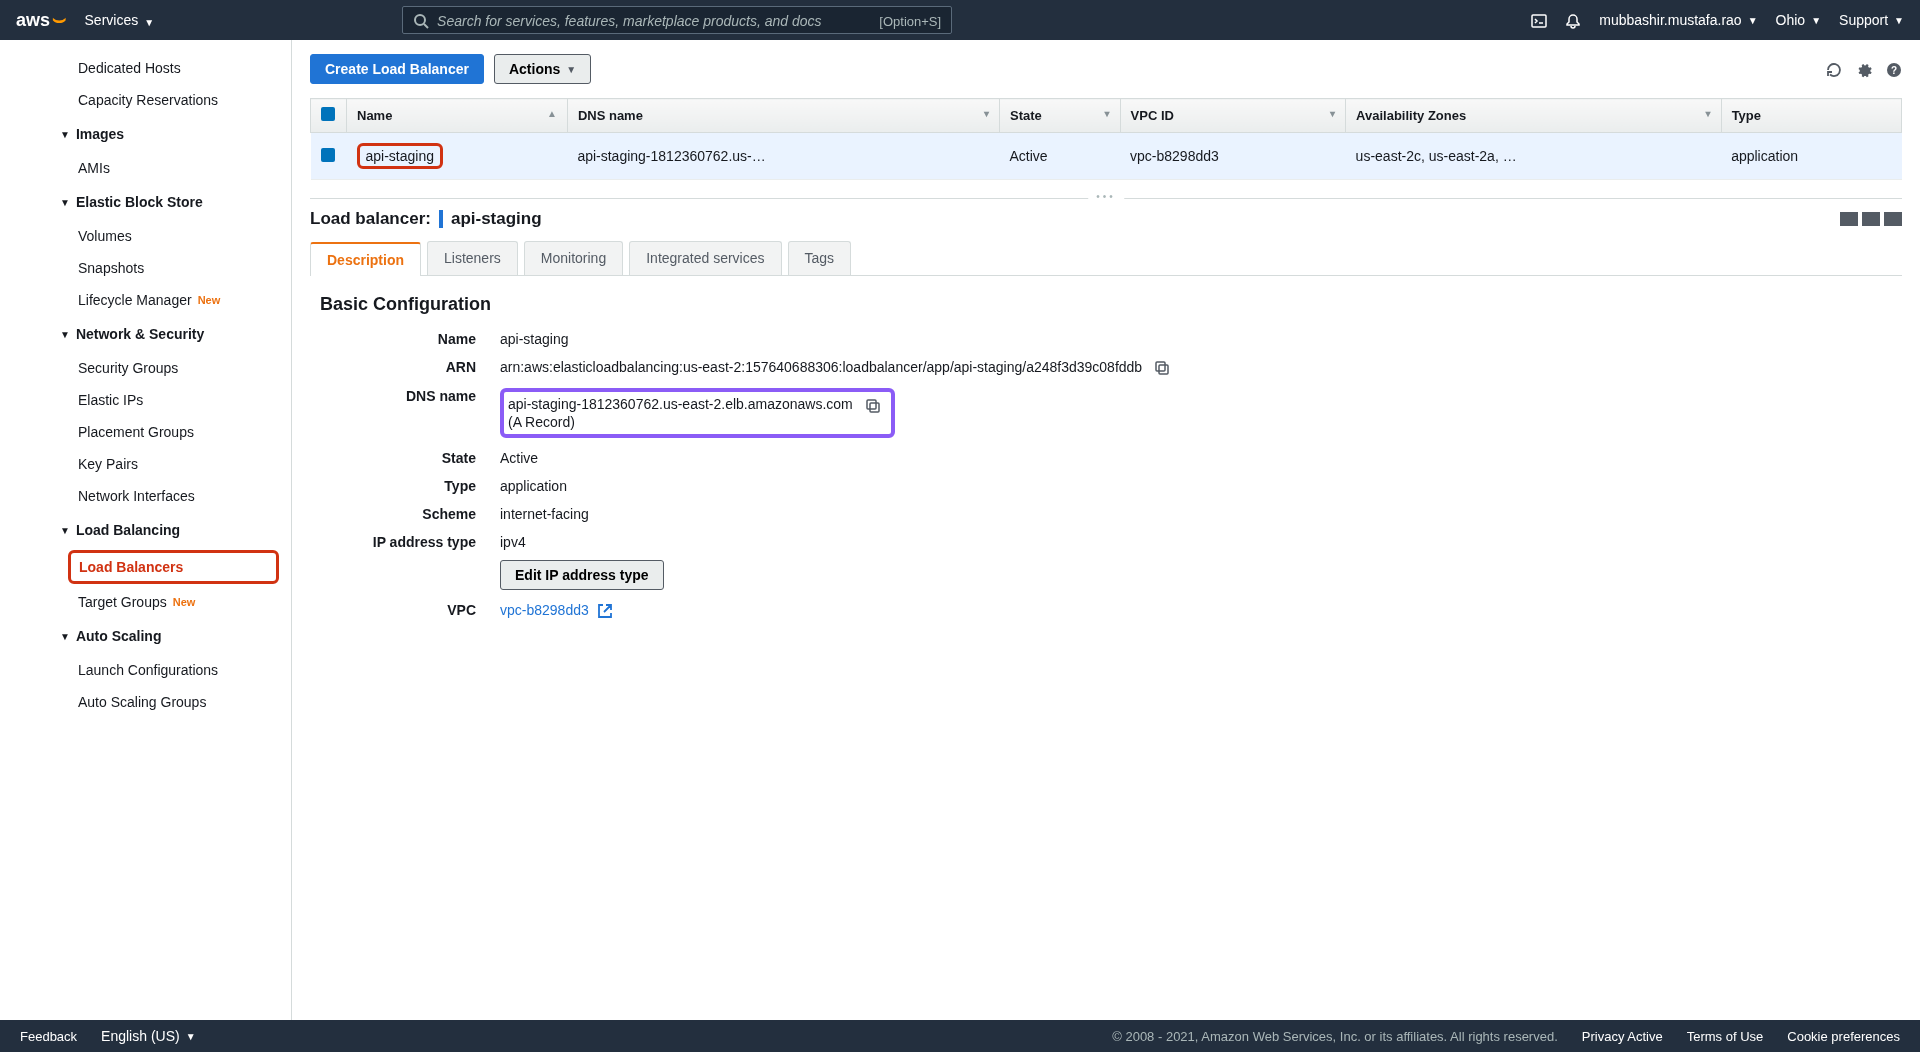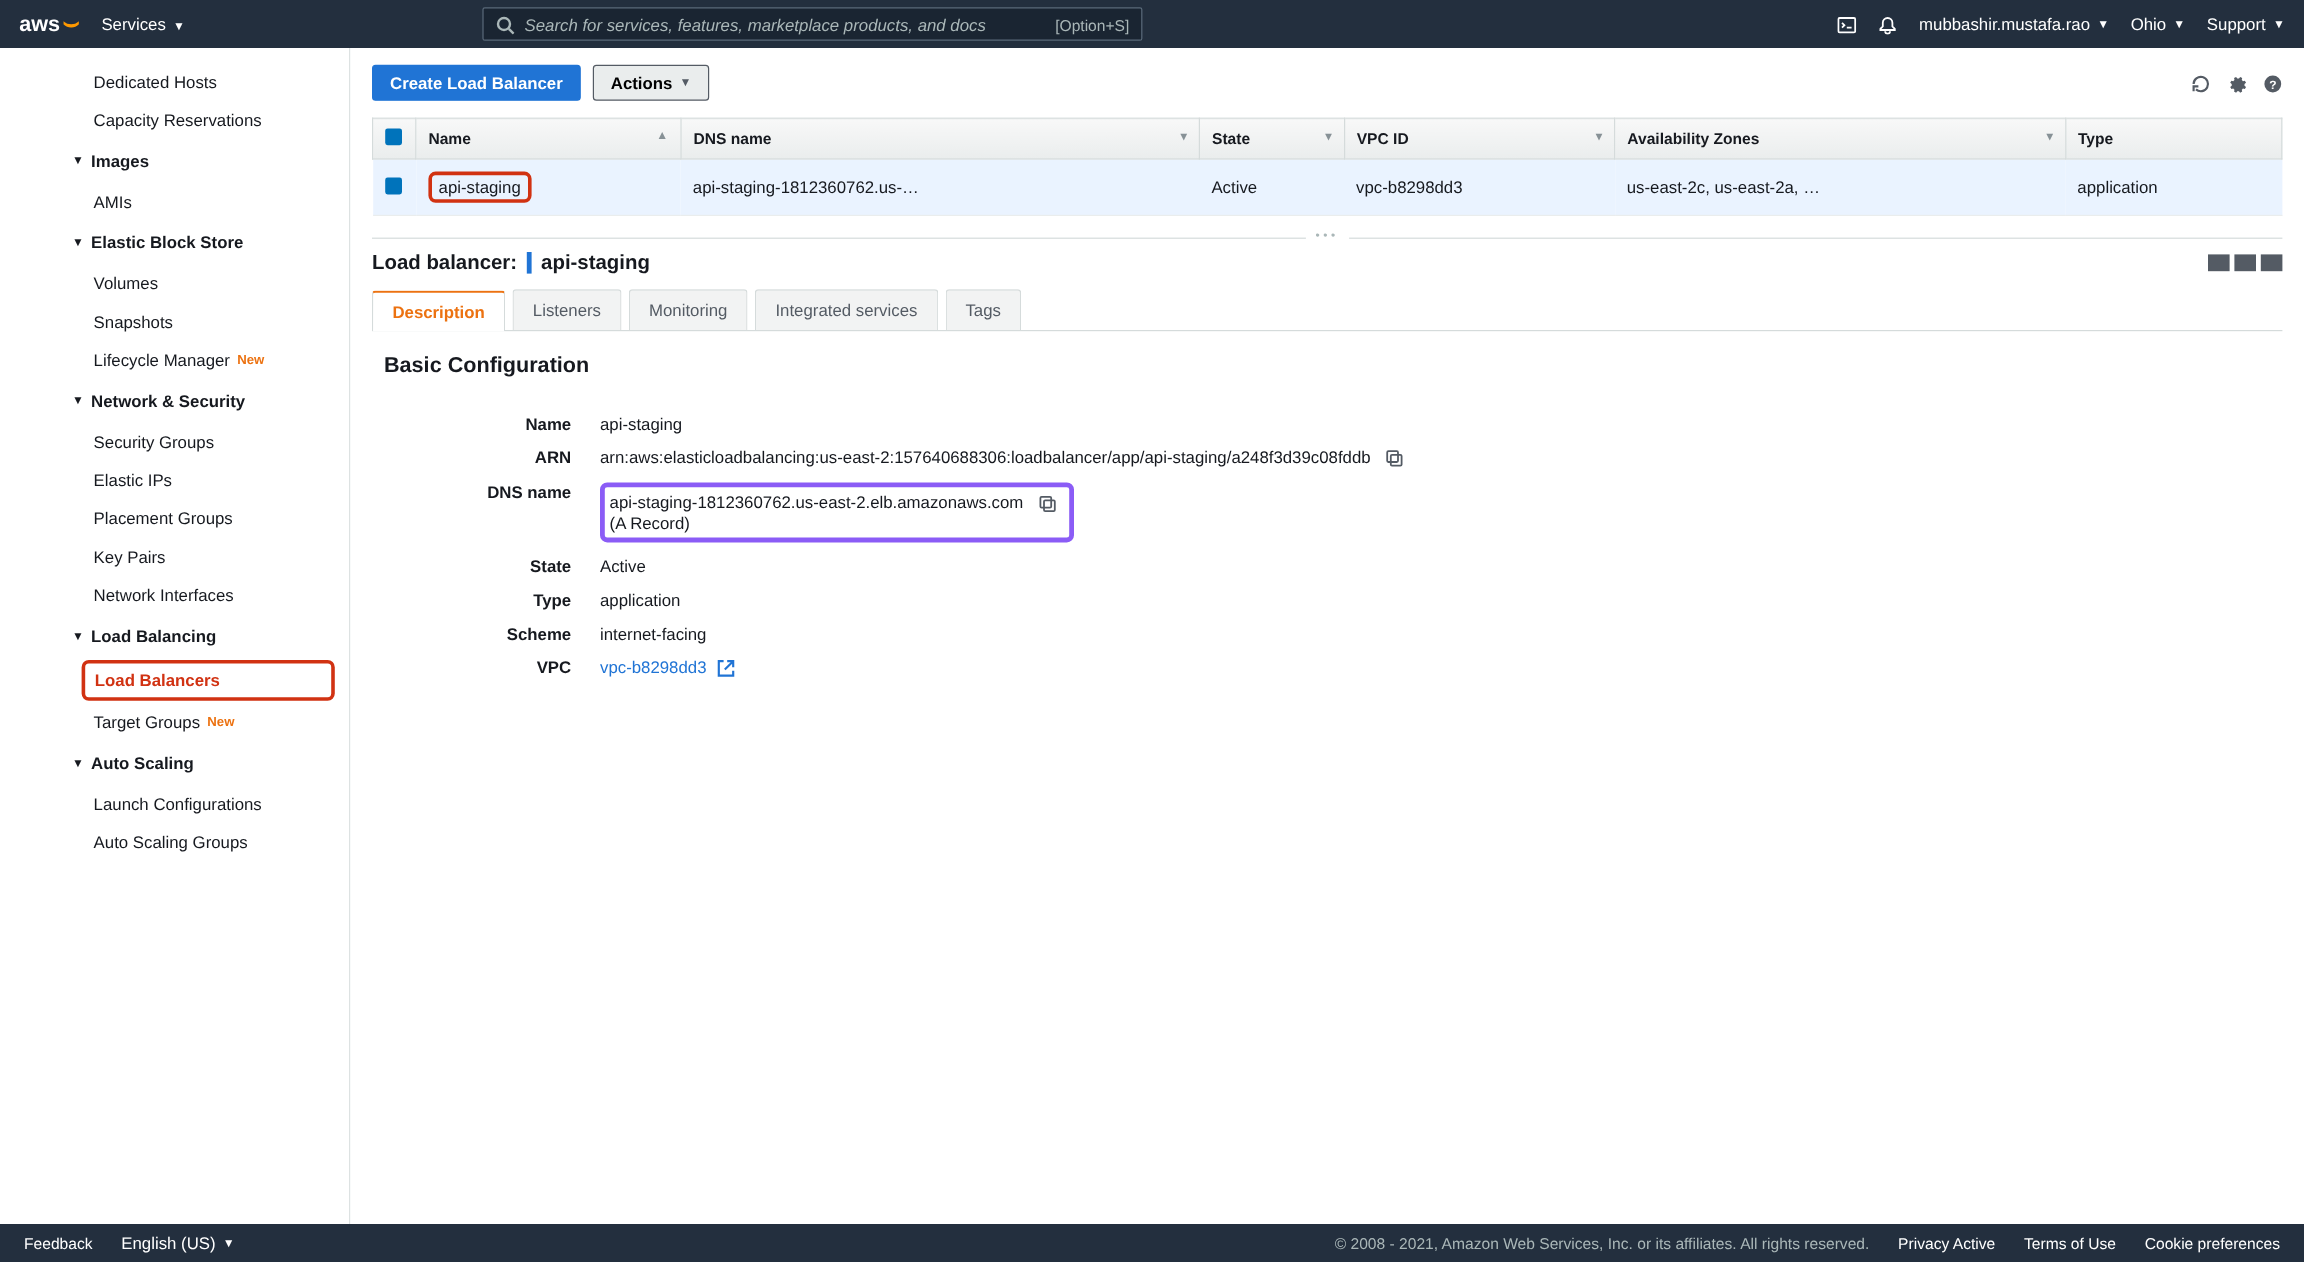--- a/index.html
+++ b/index.html
@@ -47,21 +47,21 @@
 .detail-header { display: flex; align-items: center; gap: 8px; margin-bottom: 12px; }
 .detail-header-label { font-weight: bold; font-size: 17px; color: #16191f; }
 .blue-bar { display: inline-block; width: 4px; height: 18px; background: #2074d5; }
 .detail-header-name { font-weight: bold; font-size: 17px; }
 .view-icons { margin-left: auto; display: flex; gap: 4px; }
 .view-icons span { width: 18px; height: 14px; background: #545b64; display: inline-block; cursor: pointer; }
 .tabs { display: flex; gap: 6px; border-bottom: 1px solid #d5dbdb; }
 .tab { padding: 8px 16px; border: 1px solid #d5dbdb; border-bottom: none; background: #f2f3f3; cursor: pointer; font-size: 14px; color: #545b64; border-radius: 3px 3px 0 0; }
 .tab.active { background: #fff; border-top: 2px solid #ec7211; color: #ec7211; font-weight: bold; position: relative; top: 1px; text-align: right; }
 .detail-body { padding: 18px 10px; }
-.detail-body h3 { font-size: 18px; font-weight: bold; margin-bottom: 24px; color: #16191f; }
+.detail-body h3 { font-size: 18px; font-weight: bold; margin-bottom: 10px; color: #16191f; }
 .detail-row { display: flex; align-items: flex-start; padding: 6px 0; }
 .detail-label { width: 180px; text-align: right; padding-right: 24px; font-weight: bold; color: #16191f; }
 .detail-value { flex: 1; color: #16191f; }
 .copy-icon { margin-left: 8px; color: #545b64; cursor: pointer; }
 .dns-highlight { border: 4px solid #8b5cf6; border-radius: 6px; padding: 4px 10px 4px 4px; display: inline-block; }
 .link { color: #2074d5; cursor: pointer; }
 .ext-icon { margin-left: 4px; }
 .footer { background: #232f3e; height: 32px; display: flex; align-items: center; padding: 0 20px; color: #fff; font-size: 13px; gap: 24px; }
 .footer .spacer { flex: 1; }
 .footer a { color: #fff; text-decoration: none; cursor: pointer; }
@@ -283,20 +283,29 @@
       <div class="detail-row">
         <div class="detail-label">Type</div>
         <div class="detail-value">application</div>
       </div>
 
       <div class="detail-row">
         <div class="detail-label">Scheme</div>
         <div class="detail-value">internet-facing</div>
       </div>
 
+      <div class="detail-row">
+        <div class="detail-label">IP address type</div>
+        <div class="detail-value">
+          <div>ipv4</div>
+          <div style="margin-top:10px;">
+            <button class="btn">Edit IP address type</button>
+          </div>
+        </div>
+      </div>
 
       <div class="detail-row">
         <div class="detail-label">VPC</div>
         <div class="detail-value">
           <span class="link">
             <span>vpc-b8298dd3</span>
             <span class="ext-icon">
               <svg class="icon" viewBox="0 0 16 16" fill="none" stroke="#2074d5" stroke-width="1.8">
                   <path d="M6 2H2v12h12v-4M9 2h5v5M14 2L7 9"></path>
                 </svg>

